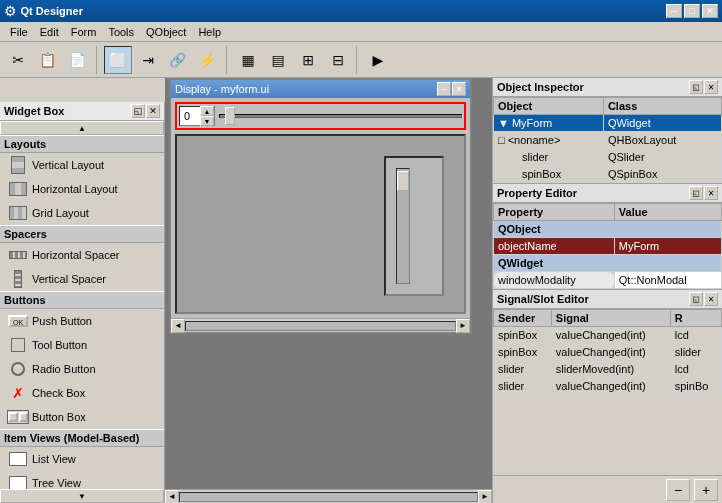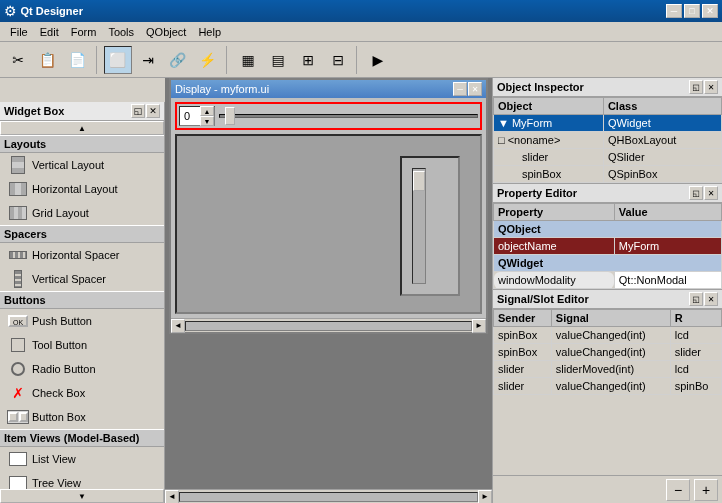--- a/index.html
+++ b/index.html
@@ -34,21 +34,21 @@
     .widget-section-header { background: #c8c8c8; padding: 2px 4px; font-weight: bold; font-size: 11px; border-bottom: 1px solid #a0a0a0; border-top: 1px solid #fff; }
     .widget-item { display: flex; align-items: center; gap: 4px; padding: 2px 8px; cursor: pointer; }
     .widget-icon { width: 20px; height: 20px; display: flex; align-items: center; justify-content: center; font-size: 12px; }
     .widget-label { font-size: 11px; }
     .scroll-btn { width: 100%; height: 14px; background: #d4d0c8; border: 1px outset #fff; display: flex; align-items: center; justify-content: center; font-size: 8px; cursor: pointer; }
     
     
     .center-area { flex: 1; background: #787878; display: flex; flex-direction: column; position: relative; }
     
     
-    .display-window { position: absolute; top: 0; left: 4px; right: 4px; background: #c8c8c8; border: 2px solid #808080; }
+    .display-window { position: absolute; top: 0; left: 4px; right: 20px; background: #c8c8c8; border: 2px solid #808080; }
     .display-titlebar { background: linear-gradient(to bottom, #6b9fd4, #4a7fc4); color: white; height: 18px; display: flex; align-items: center; justify-content: space-between; padding: 0 4px; }
     .display-btns { display: flex; gap: 1px; }
     .display-btn { width: 14px; height: 14px; background: #d4d0c8; border: 1px outset #fff; font-size: 8px; display: flex; align-items: center; justify-content: center; cursor: pointer; }
     .display-content { background: #c0c0c0; padding: 4px; }
     .spinbox-row { display: flex; align-items: center; gap: 4px; margin-bottom: 4px; border: 2px solid red; padding: 2px; }
     .spinbox { display: flex; align-items: center; border: 1px inset #808080; background: white; height: 20px; }
     .spinbox-value { padding: 0 4px; min-width: 20px; font-size: 11px; }
     .spinbox-arrows { display: flex; flex-direction: column; }
     .spin-arrow { width: 14px; height: 10px; background: #d4d0c8; border: 1px outset #fff; font-size: 7px; display: flex; align-items: center; justify-content: center; cursor: pointer; }
     .slider-track { flex: 1; height: 20px; display: flex; align-items: center; position: relative; }

